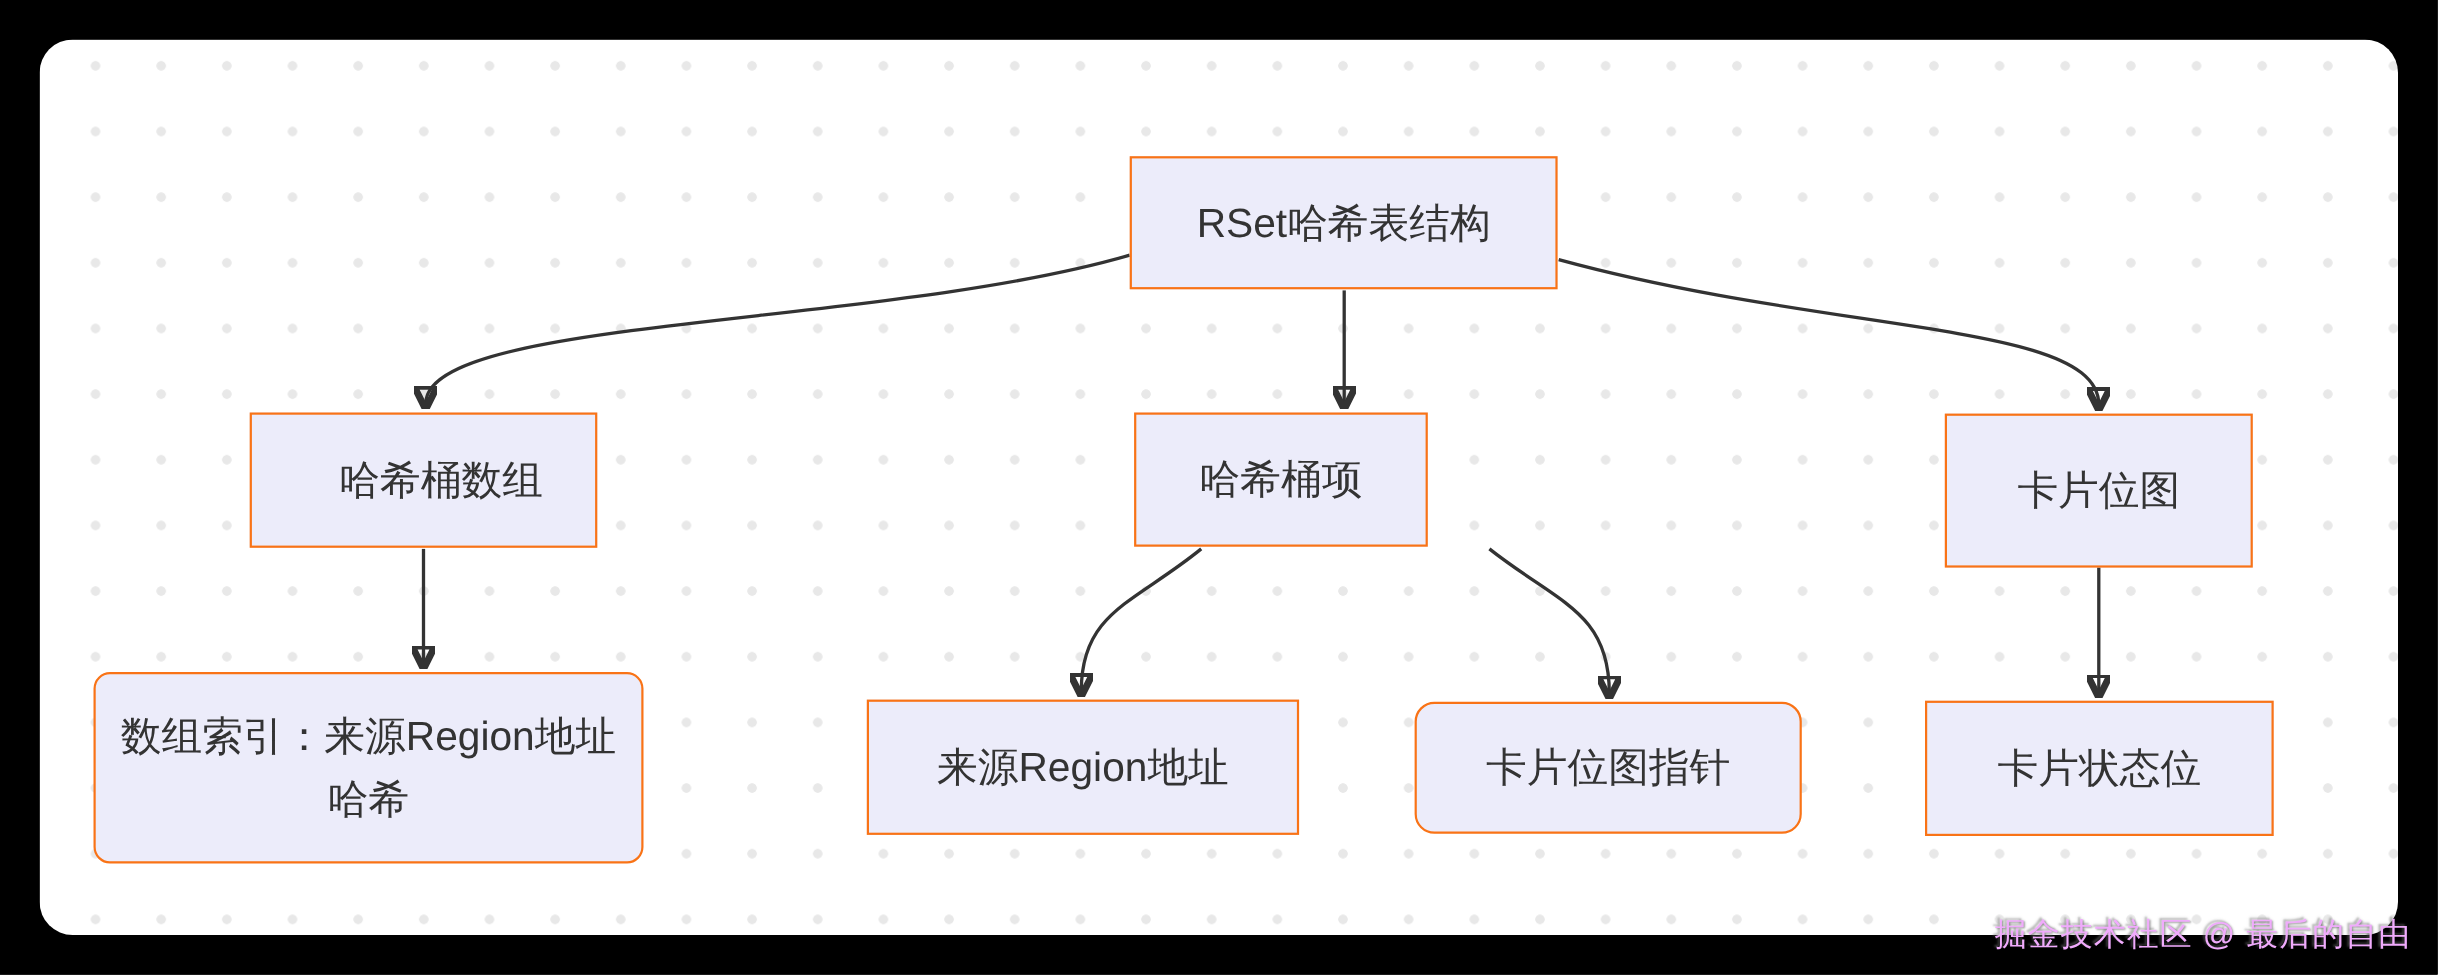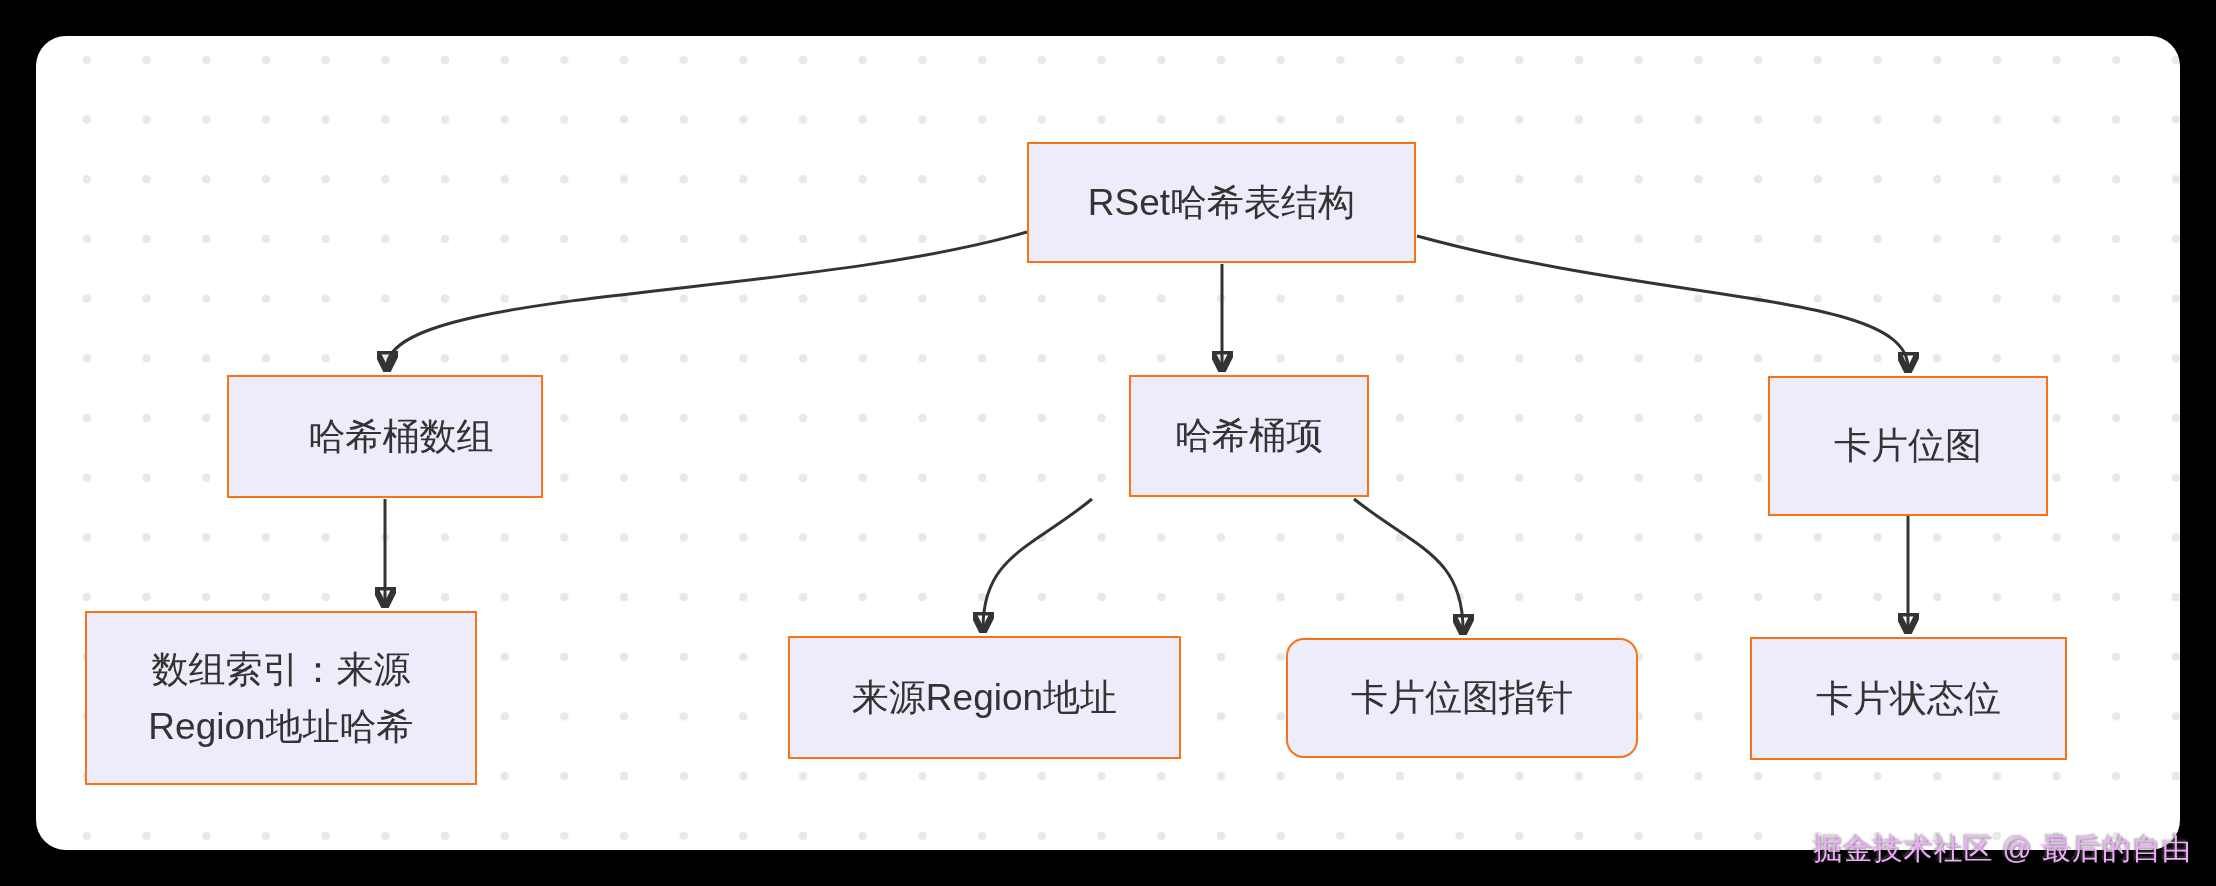--- a/index.html
+++ b/index.html
@@ -36,23 +36,23 @@
     justify-content: center;
     background: #ececfa;
     border: 2px solid #f97316;
     color: #333333;
     font-size: 37px;
     line-height: 1.55;
     text-align: center;
   }
   #n-rset         { left: 1027px; top: 142px; width: 389px; height: 121px; }
   #n-bucket-array { left: 227px;  top: 375px; width: 316px; height: 123px; padding-left: 32px; }
-  #n-bucket-item  { left: 1129px; top: 375px; width: 240px; height: 122px; }
+  #n-bucket-item  { left: 1031px; top: 375px; width: 267px; height: 122px; }
   #n-card-bitmap  { left: 1768px; top: 376px; width: 280px; height: 140px; }
-  #n-array-index  { left: 85px;   top: 611px; width: 392px; height: 174px; padding: 0 20px; }
+  #n-array-index  { left: 85px;   top: 611px; width: 500px; height: 174px; padding: 0 20px; border-radius: 15px; }
   #n-region-addr  { left: 788px;  top: 636px; width: 393px; height: 123px; }
   #n-bitmap-ptr   { left: 1286px; top: 638px; width: 352px; height: 120px; border-radius: 18px; }
   #n-card-status  { left: 1750px; top: 637px; width: 317px; height: 123px; }
   .watermark {
     position: absolute;
     right: 24px;
     top: 830px;
     font-size: 29px;
     color: #f0abfc;
     letter-spacing: 1px;

